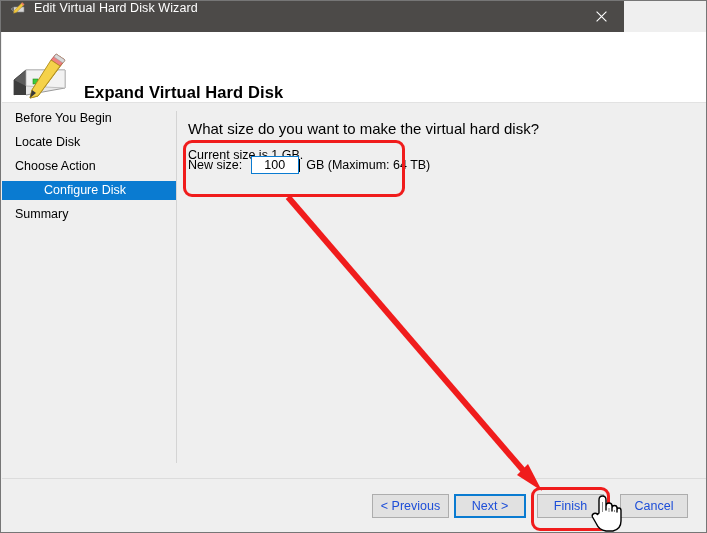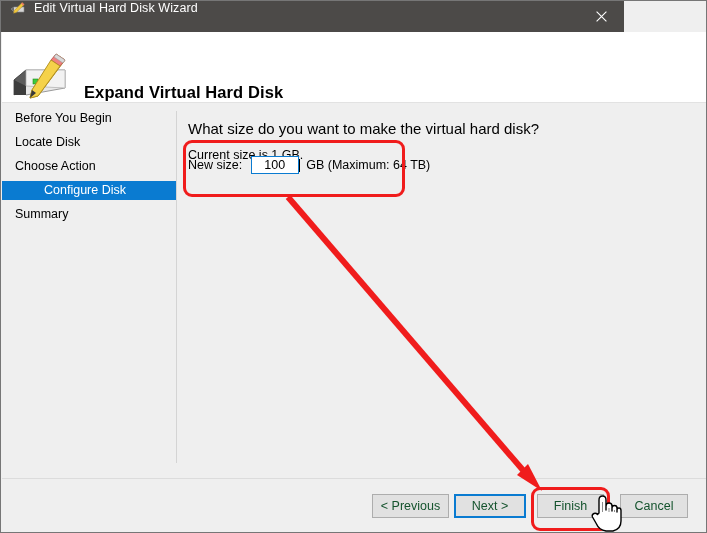--- a/index.html
+++ b/index.html
@@ -187,21 +187,21 @@
   }
   .btn {
     position: absolute;
     top: 493px;
     height: 24px;
     box-sizing: border-box;
     background: #e1e1e1;
     border: 1px solid #adadad;
     font-family: "Liberation Sans", sans-serif;
     font-size: 12.5px;
-    color: #14532d;
+    color: #1d4ed8;
     text-align: center;
     line-height: 22px;
     padding: 0;
     white-space: nowrap;
   }
   #btn-previous { left: 371px; width: 77px; }
   #btn-next     { left: 453px; width: 72px; border: 2px solid #0a7bd1; line-height: 20px; }
   #btn-finish   { left: 536px; width: 67px; }
   #btn-cancel   { left: 619px; width: 68px; }
 

